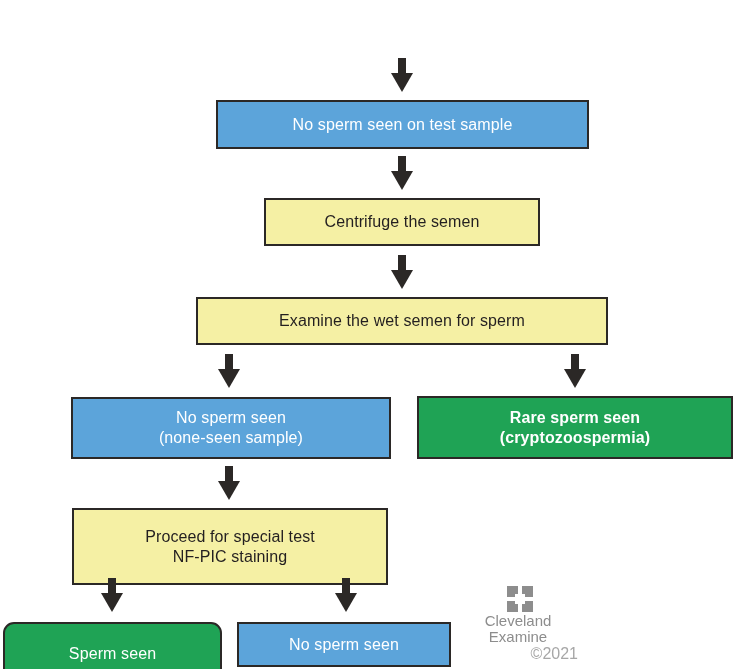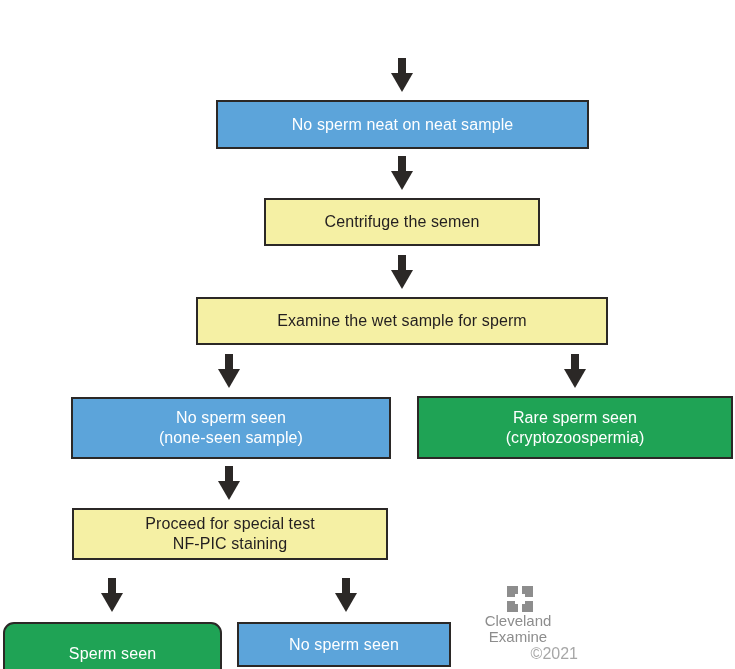--- a/index.html
+++ b/index.html
@@ -52,42 +52,42 @@
     font-size: 16px; font-weight: normal;
   }
 </style>
 </head>
 <body>
 
 <div id="canvas">
 
 
   <div class="box blue" style="left:216px; top:100px; width:373px; height:49px;">
-    <span class="box-label">No sperm neat on neat sample</span>
+    <span class="box-label">No sperm seen on test sample</span>
   </div>
 
   <div class="box yellow" style="left:264px; top:198px; width:276px; height:48px;">
     <span class="box-label">Centrifuge the semen</span>
   </div>
 
   <div class="box yellow" style="left:196px; top:297px; width:412px; height:48px;">
-    <span class="box-label">Examine the wet sample for sperm</span>
+    <span class="box-label">Examine the wet semen for sperm</span>
   </div>
 
   <div class="box blue" style="left:71px;  top:397px; width:320px; height:62px;">
     <span class="box-label">No sperm seen
 (none-seen sample)</span>
   </div>
 
-  <div class="box green" style="left:417px; top:396px; width:316px; height:63px;">
+  <div class="box green" style="left:417px; top:396px; width:316px; height:63px;font-weight:bold;">
     <span class="box-label">Rare sperm seen
 (cryptozoospermia)</span>
   </div>
 
-  <div class="box yellow" style="left:72px;  top:508px; width:316px; height:52px;">
+  <div class="box yellow" style="left:72px;  top:508px; width:316px; height:77px;">
     <span class="box-label">Proceed for special test
 NF-PIC staining</span>
   </div>
 
   <div class="box green" style="left:3px;   top:622px; width:219px; height:63px;border-radius:11px;">
     <span class="box-label">Sperm seen</span>
   </div>
 
   <div class="box blue" style="left:237px; top:622px; width:214px; height:45px;">
     <span class="box-label">No sperm seen</span>

